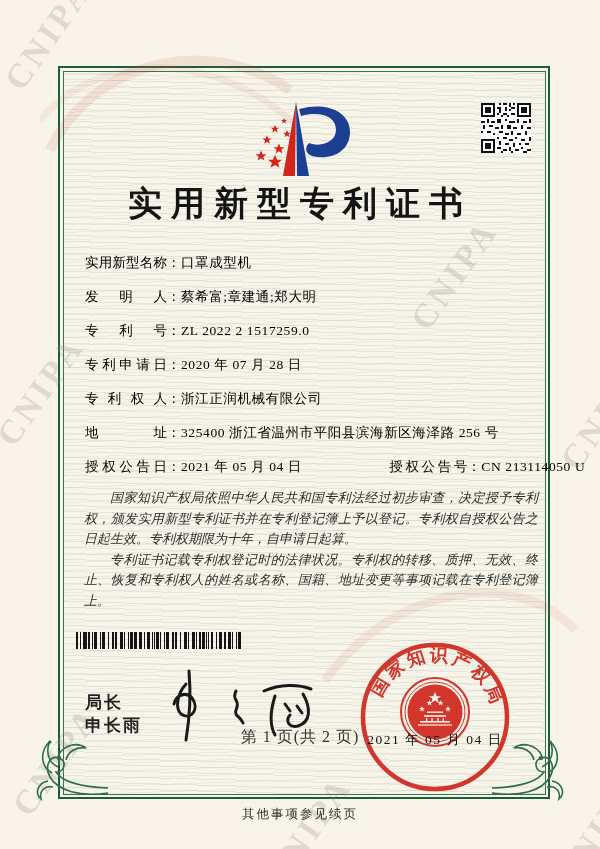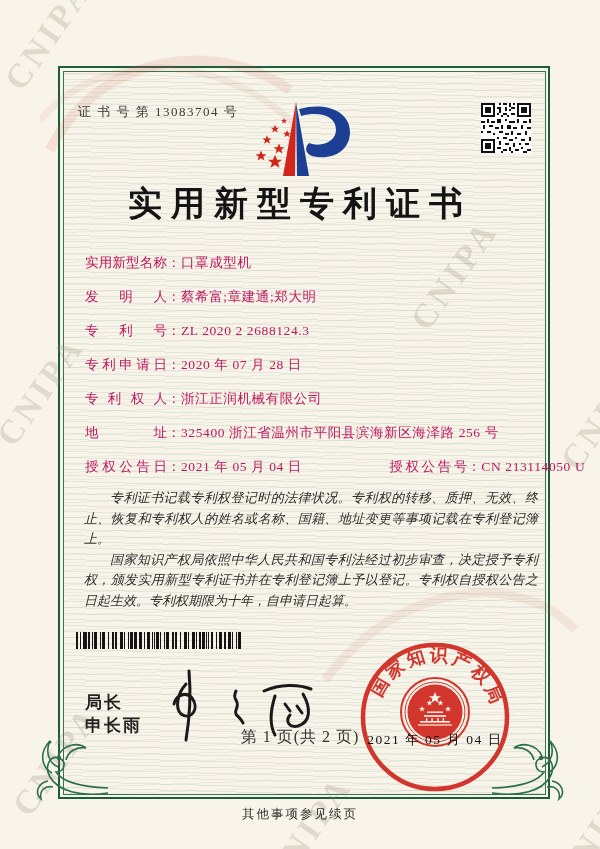--- a/index.html
+++ b/index.html
@@ -31,21 +31,21 @@
     position:absolute; left:78px; top:103px; z-index:2;
     font-size:13px; letter-spacing:1.5px; color:#3a3a3a;
   }
   .logo{position:absolute; left:232px; top:99px; z-index:2;}
   .qr{position:absolute; left:480px; top:103px; z-index:2;}
   .title{
     position:absolute; left:0; top:181px; width:600px; z-index:2;
     text-align:center; font-size:34px; font-weight:bold; letter-spacing:9px; color:#141414;
   }
   
-  .fields{position:absolute; left:85px; top:254px; right:58px; z-index:2; font-size:13.5px; color:#be185d;}
+  .fields{position:absolute; left:85px; top:254px; right:58px; z-index:2; font-size:13.5px; color:#000000;}
   .frow{height:34px; white-space:nowrap;}
   .flabel{
     display:inline-block; width:82px; vertical-align:top;
     text-align:justify; text-align-last:justify;
   }
   .fcolon{display:inline-block; width:14px;}
   .fvalue{letter-spacing:0.6px;}
   .pair2{display:inline-block; margin-left:84px;}
   .pair2 .flabel{width:78px;}
   
@@ -104,21 +104,20 @@
   </svg>
 
   <span class="wm" style="left:-14px;top:16px;">CNIPA</span>
   <span class="wm" style="left:-22px;top:372px;">CNIPA</span>
   <span class="wm" style="left:392px;top:256px;">CNIPA</span>
   <span class="wm" style="left:542px;top:396px;">CNIPA</span>
   <span class="wm" style="left:-6px;top:742px;">CNIPA</span>
   <span class="wm" style="left:246px;top:812px;">CNIPA</span>
   <span class="wm" style="left:536px;top:812px;">CNIPA</span>
 
-  <div class="cert-no">证 书 号 第 13083704 号</div>
 
   <svg class="logo" width="136" height="80" viewBox="0 0 136 80">
     <defs>
       <polygon id="st" points="0,-10 2.9,-3.1 10,-3.1 4.2,1.2 6.3,8.1 0,4 -6.3,8.1 -4.2,1.2 -10,-3.1 -2.9,-3.1"></polygon>
     </defs>
     <polygon points="64,3 51,77 63,77" fill="#d2251c"></polygon>
     <polygon points="64,3 65,77 77,77" fill="#1c3f94"></polygon>
     <path d="M67,10 C97,2 118,14 118,33 C118,52 100,62 80,57 C74,55 72,49 77,44 C90,49 104,42 104,31 C104,17 88,12 69,17 Z" fill="#1c3f94"></path>
     <use href="#st" transform="translate(52,22) scale(0.30)" fill="#d2251c"></use>
     <use href="#st" transform="translate(43,30) scale(0.42)" fill="#d2251c"></use>
@@ -154,40 +153,40 @@
   <div class="title">实用新型专利证书</div>
 
   <div class="fields">
     <div class="frow">
       <span class="flabel">实用新型名称</span><span class="fcolon">：</span><span class="fvalue">口罩成型机</span>
     </div>
     <div class="frow">
       <span class="flabel">发明人</span><span class="fcolon">：</span><span class="fvalue">蔡希富;章建通;郑大明</span>
     </div>
     <div class="frow">
-      <span class="flabel">专利号</span><span class="fcolon">：</span><span class="fvalue">ZL 2020 2 2688124.3</span>
+      <span class="flabel">专利号</span><span class="fcolon">：</span><span class="fvalue">ZL 2022 2 1517259.0</span>
     </div>
     <div class="frow">
       <span class="flabel">专利申请日</span><span class="fcolon">：</span><span class="fvalue">2020 年 07 月 28 日</span>
     </div>
     <div class="frow">
       <span class="flabel">专利权人</span><span class="fcolon">：</span><span class="fvalue">浙江正润机械有限公司</span>
     </div>
     <div class="frow">
       <span class="flabel">地址</span><span class="fcolon">：</span><span class="fvalue">325400 浙江省温州市平阳县滨海新区海泽路 256 号</span>
     </div>
     <div class="frow">
       <span><span class="flabel">授权公告日</span><span class="fcolon">：</span><span class="fvalue">2021 年 05 月 04 日</span></span>
       <span class="pair2"><span class="flabel">授权公告号</span><span class="fcolon">：</span><span class="fvalue">CN 213114050 U</span></span>
     </div>
   </div>
 
   <div class="body-text">
+    <p>国家知识产权局依照中华人民共和国专利法经过初步审查，决定授予专利权，颁发实用新型专利证书并在专利登记簿上予以登记。专利权自授权公告之日起生效。专利权期限为十年，自申请日起算。</p>
     <p>专利证书记载专利权登记时的法律状况。专利权的转移、质押、无效、终止、恢复和专利权人的姓名或名称、国籍、地址变更等事项记载在专利登记簿上。</p>
-    <p>国家知识产权局依照中华人民共和国专利法经过初步审查，决定授予专利权，颁发实用新型专利证书并在专利登记簿上予以登记。专利权自授权公告之日起生效。专利权期限为十年，自申请日起算。</p>
   </div>
 
   <div class="barcode"></div>
 
   <div class="director">
     <div>局长</div>
     <div>申长雨</div>
   </div>
 
   <svg class="sig" width="175" height="85" viewBox="0 0 175 85">

